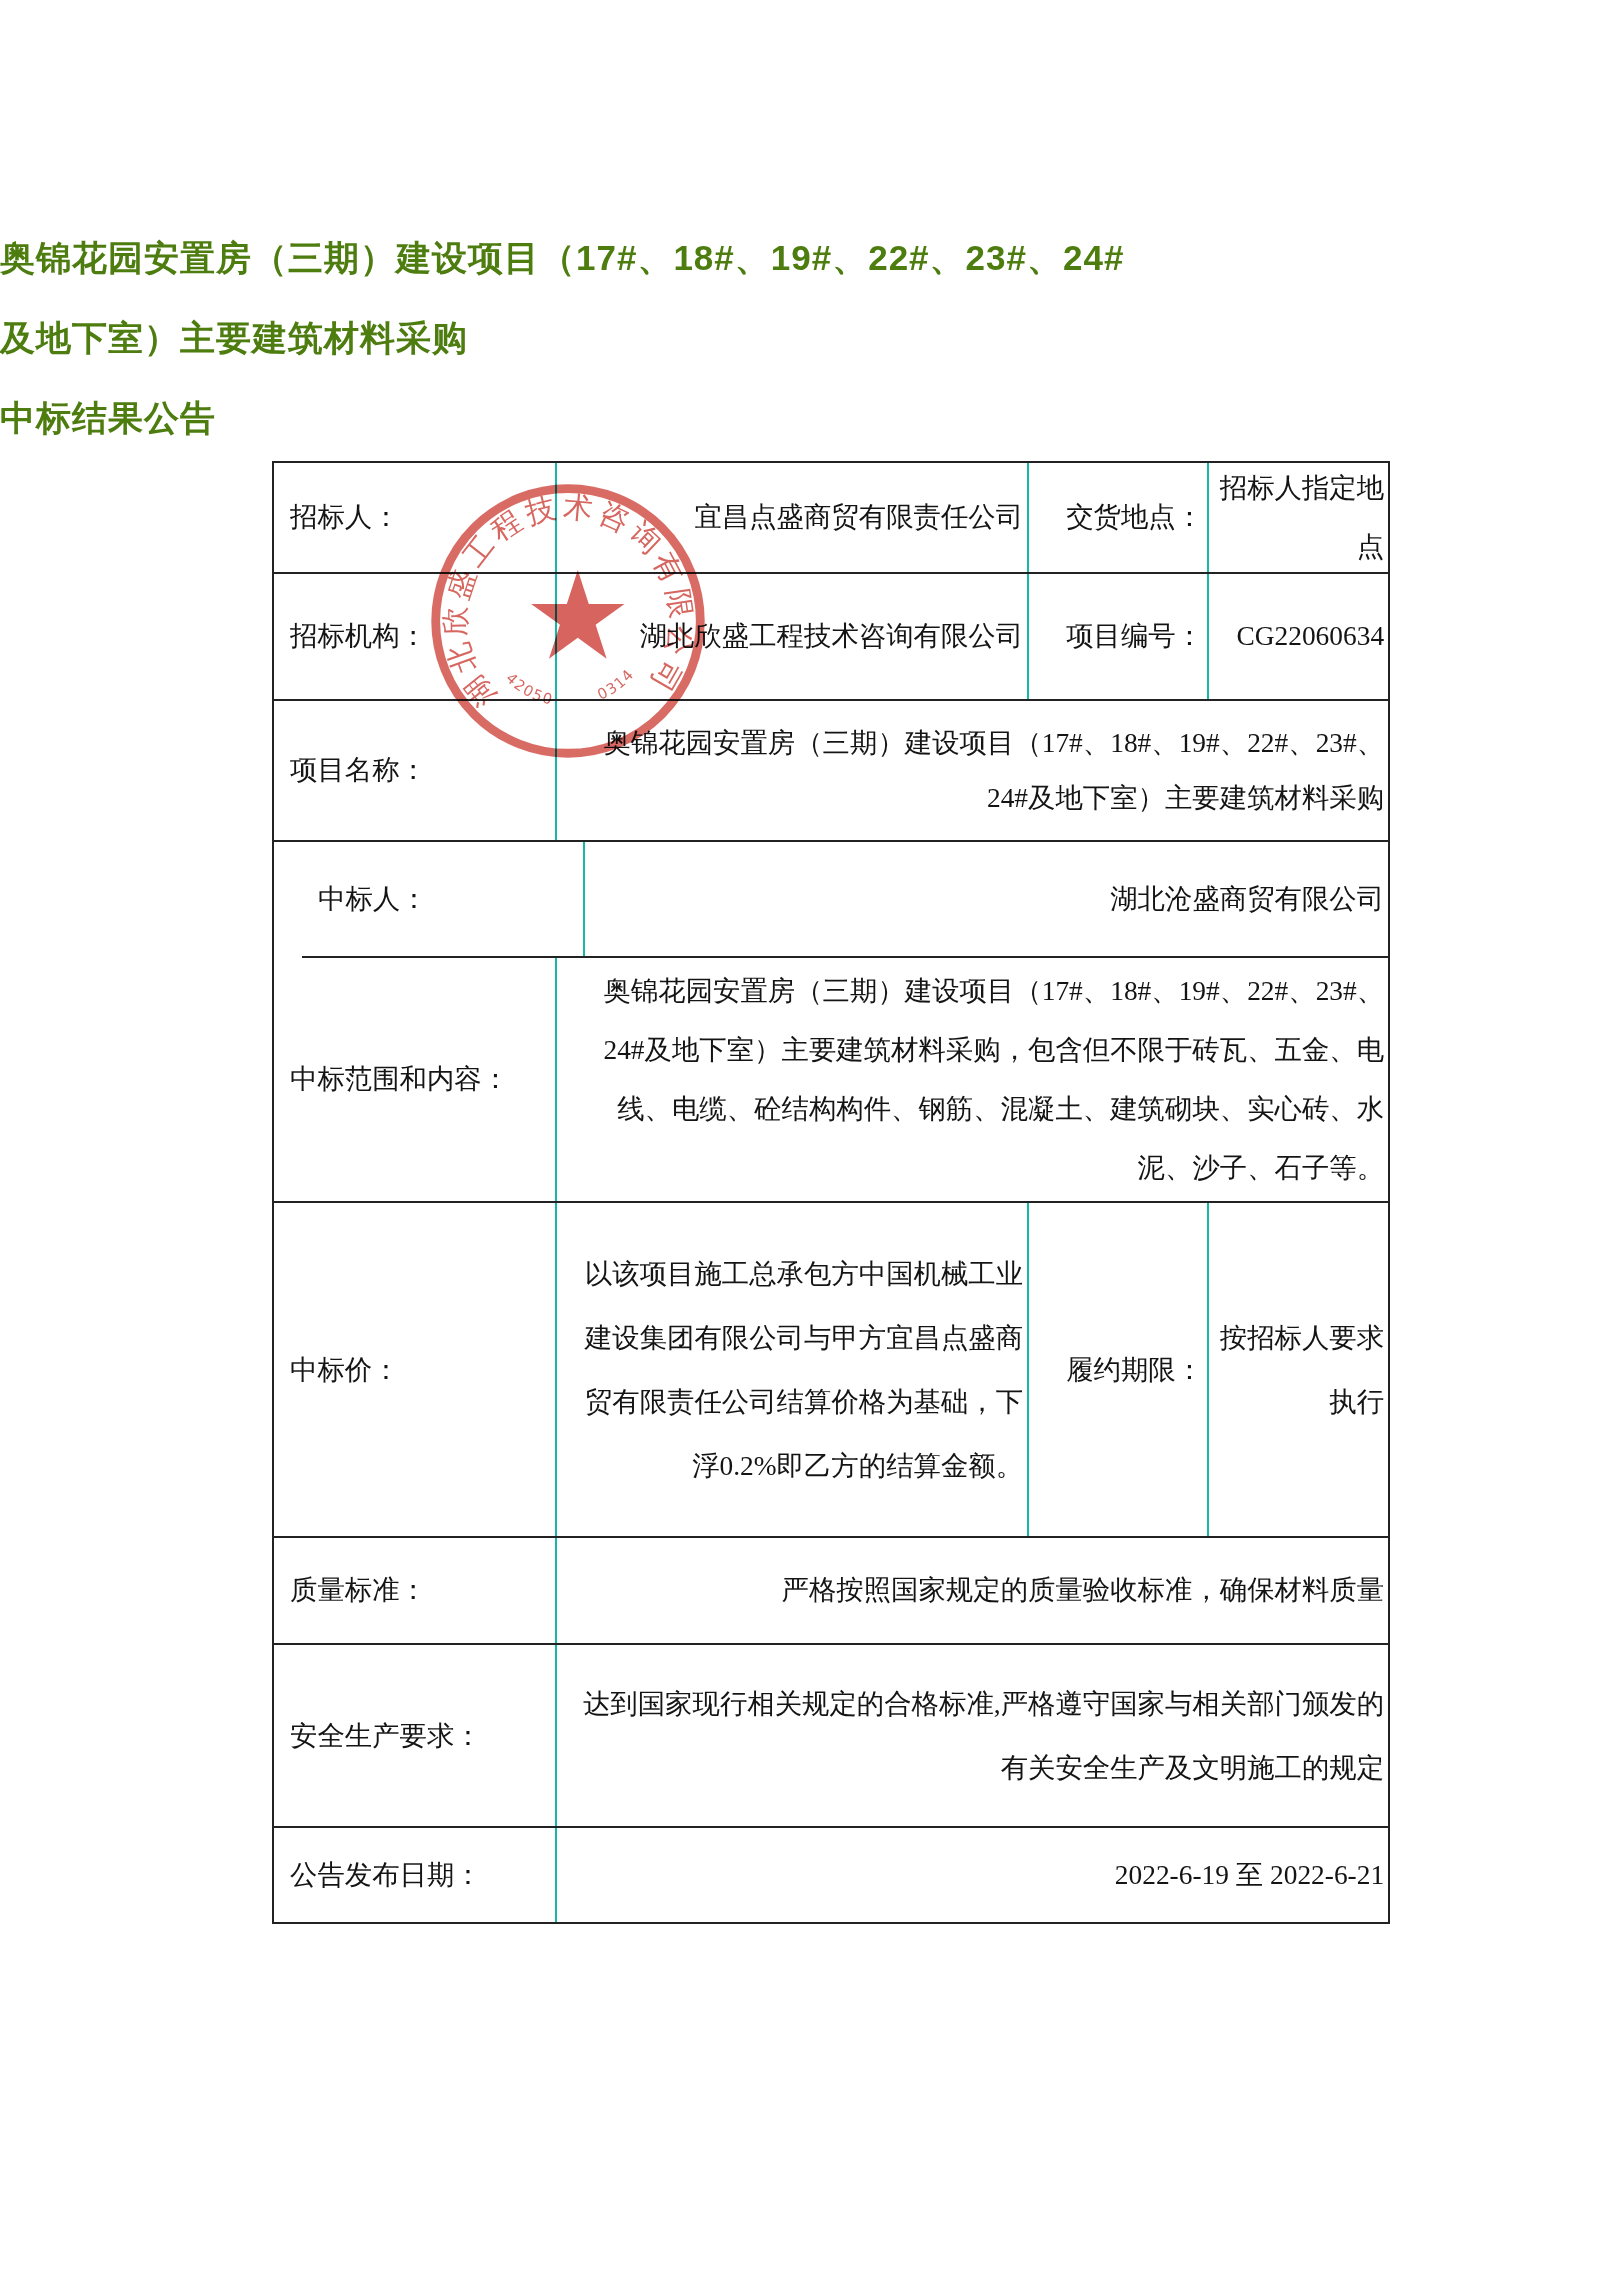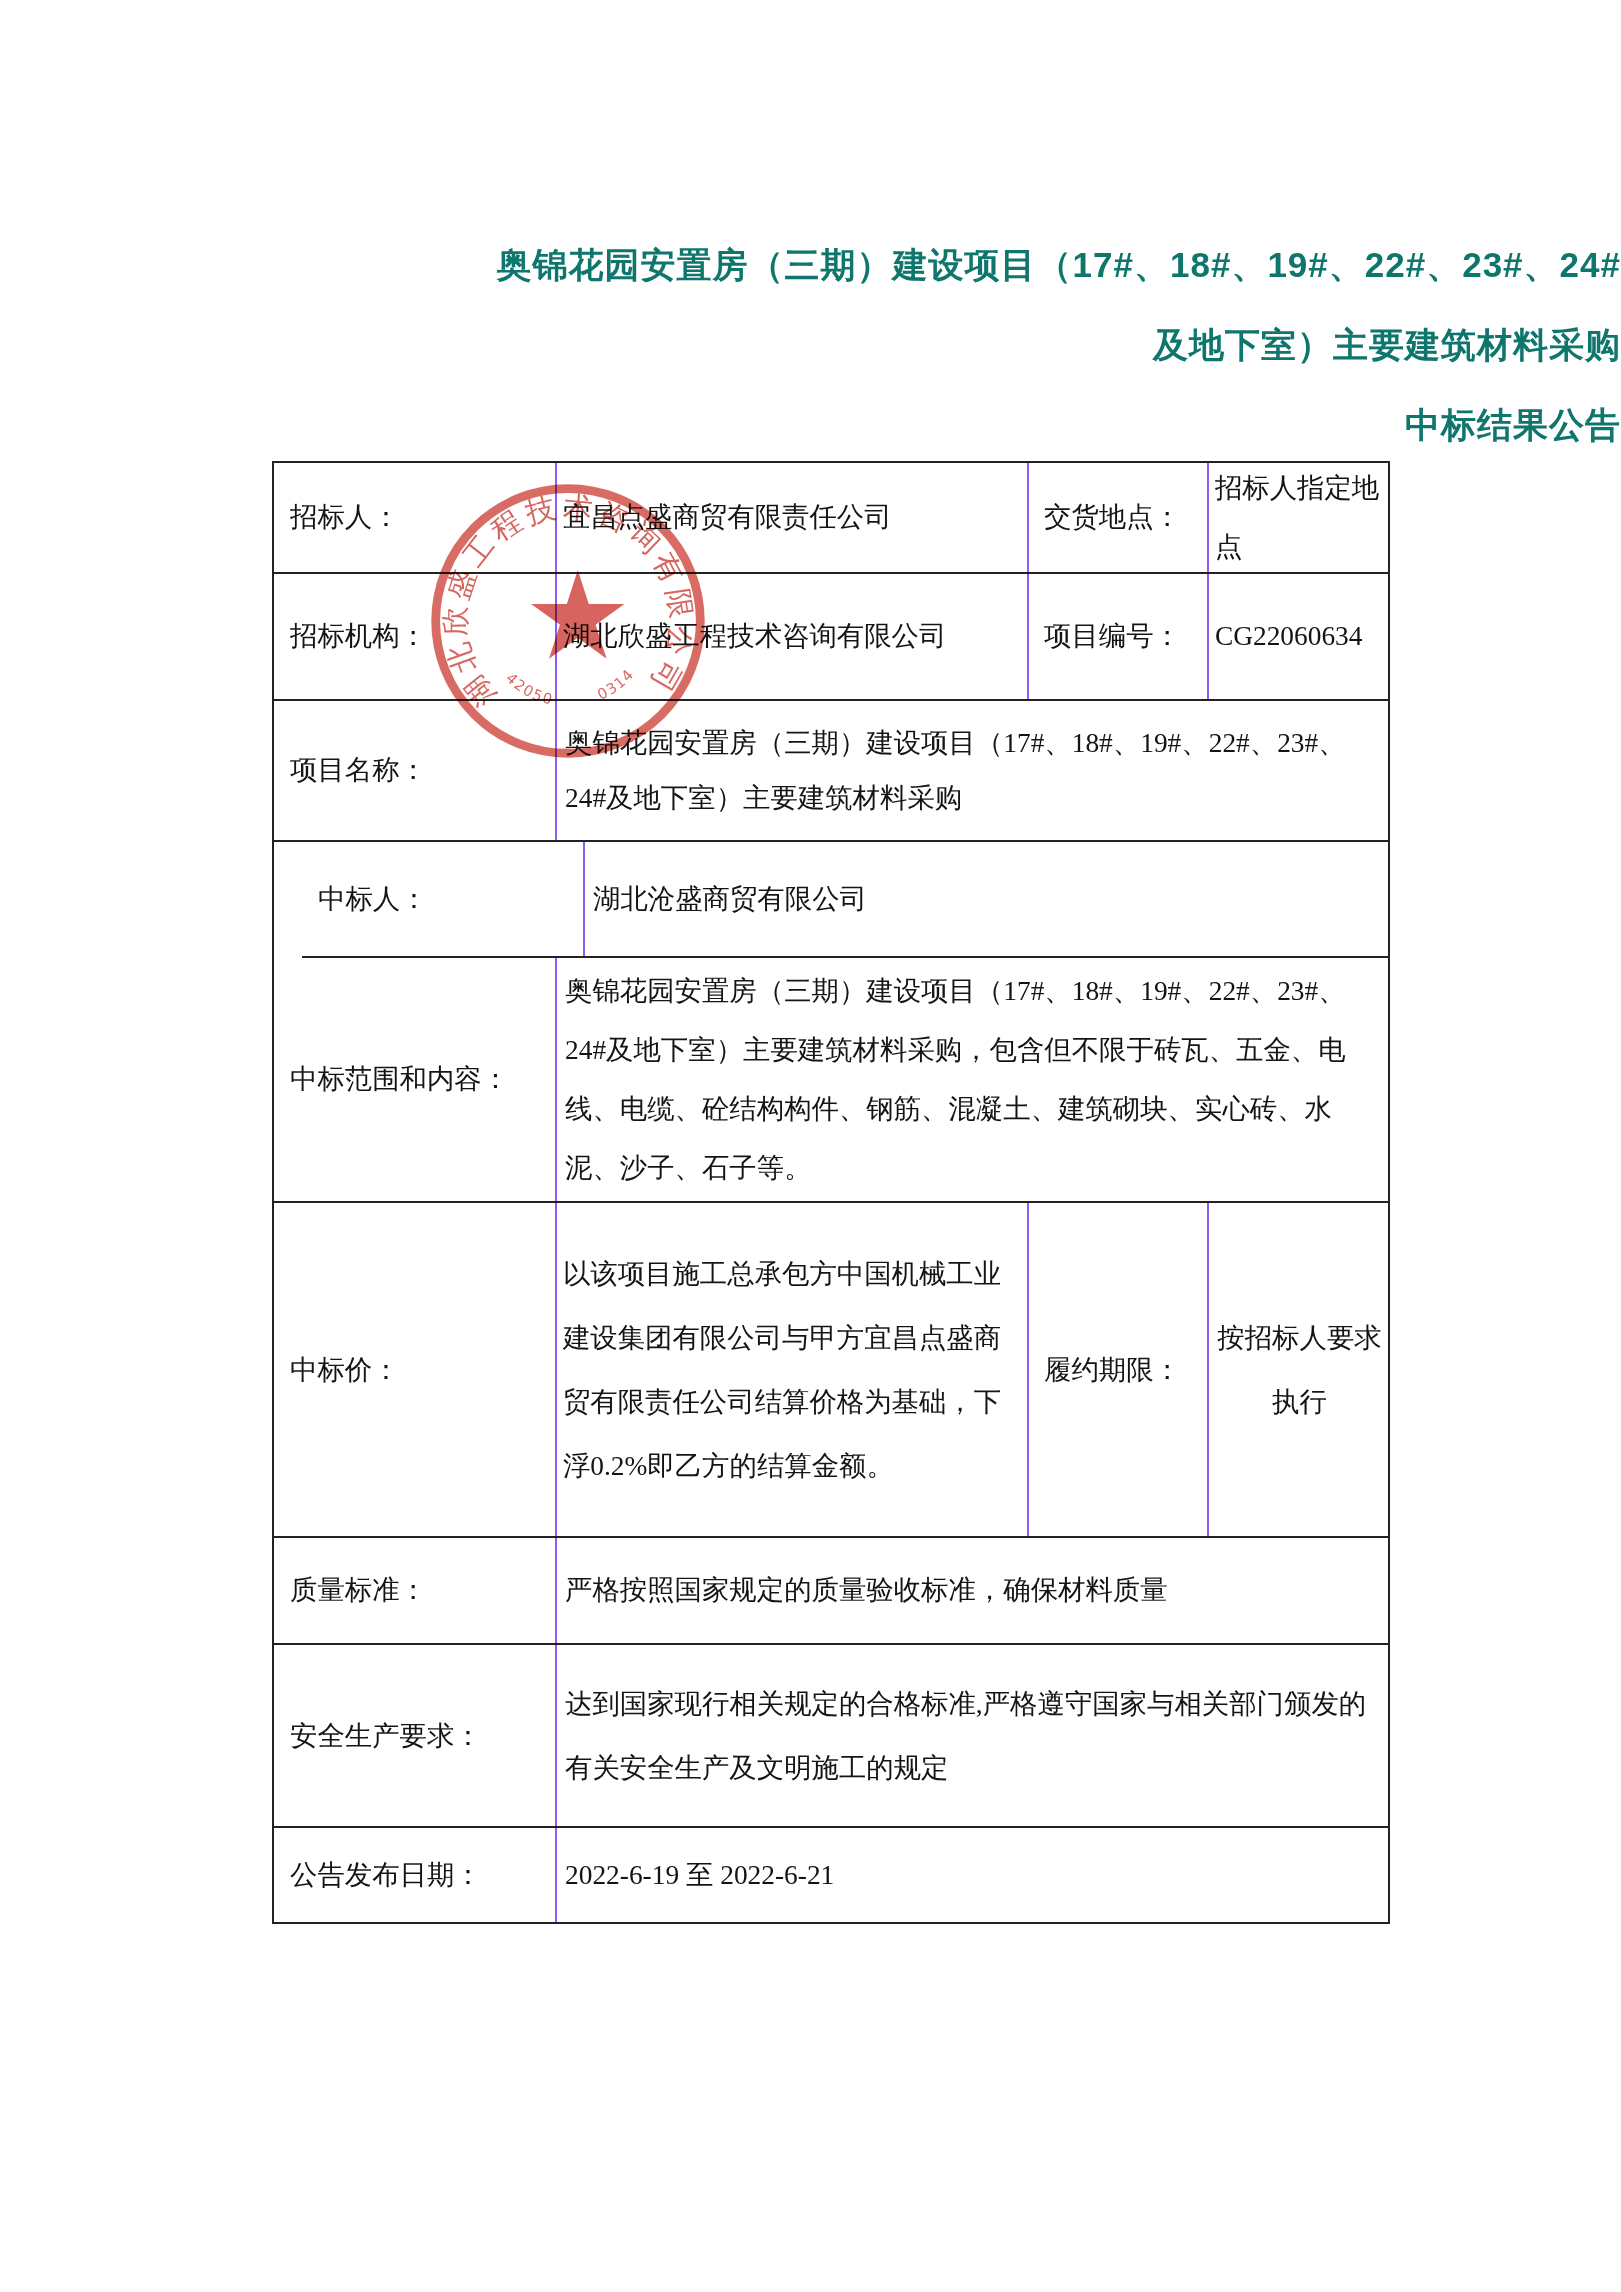--- a/index.html
+++ b/index.html
@@ -8,27 +8,27 @@
     width:1621px;height:2293px;
     background:#ffffff;
     margin:0 auto;
     overflow:hidden;
     font-family:"Liberation Serif","DejaVu Serif",serif;
     color:#111;
   }
   
   .title-block{
     position:absolute;
-    left:0;top:225px;width:1621px;
-    text-align:right;
+    left:0;top:218px;width:1621px;
+    text-align:left;
     font-family:"Liberation Sans","DejaVu Sans",sans-serif;
     font-weight:bold;
     font-size:35px;
     line-height:80px;
-    color:#0f766e;
+    color:#4d7c0f;
     letter-spacing:1px;
   }
   
   .doc-table{
     position:absolute;
     left:272px;top:461px;
     width:1118px;
     border:2px solid #222;
     box-sizing:border-box;
     font-size:27.4px;
@@ -41,21 +41,21 @@
   }
   .trow:not(:last-child){border-bottom:2px solid #222;}
   .cell{
     box-sizing:border-box;
     display:flex;
     align-items:center;
     padding:3.9px 3.9px 3.9px 5.9px;
     line-height:59px;
     overflow:hidden;
   }
-  .cell:not(:first-child){border-left:2px solid #8b5cf6;}
+  .cell:not(:first-child){border-left:2px solid #14b8a6;text-align:right;}
   .cell.lbl{padding-left:16px;}
   .cell.lbl2{padding-left:15px;}
   .cell .txt{display:block;width:100%;}
   .span3{grid-column:span 3;padding-left:8px;}
   .c-center{text-align:center;}
   .r1{height:111px;} .r2{height:127px;} .r3{height:141px;}
   .r4{height:116px;margin-left:28px;} .r5{height:245px;} .r6{height:335px;}
   .r7{height:107px;}  .r8{height:183px;} .r9{height:94px;}
   .r6 .cell{line-height:64px;}
   .r8 .cell{line-height:64px;}

